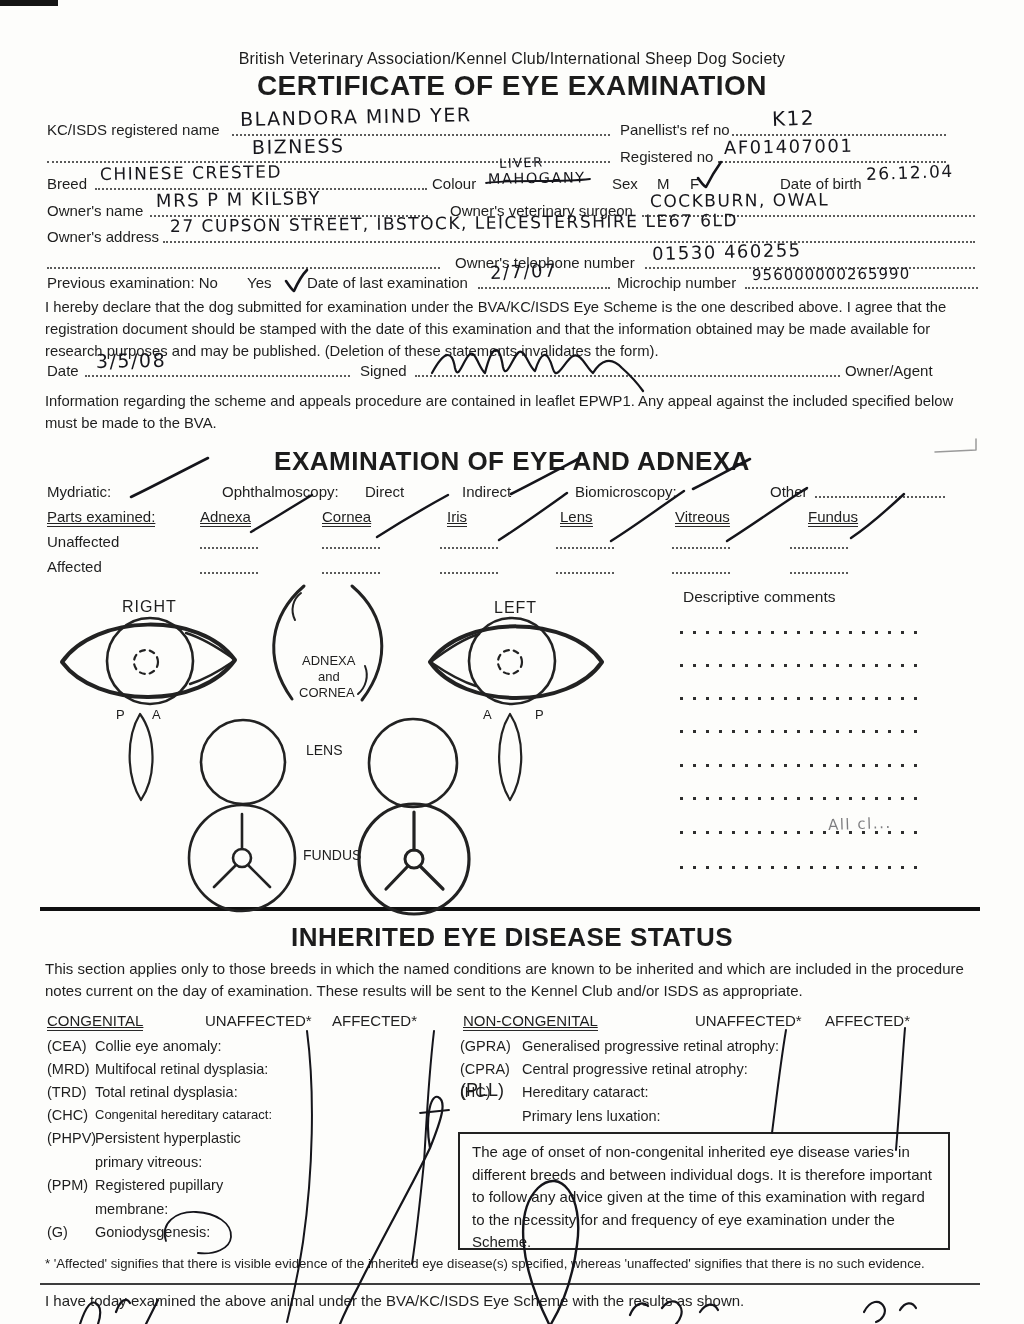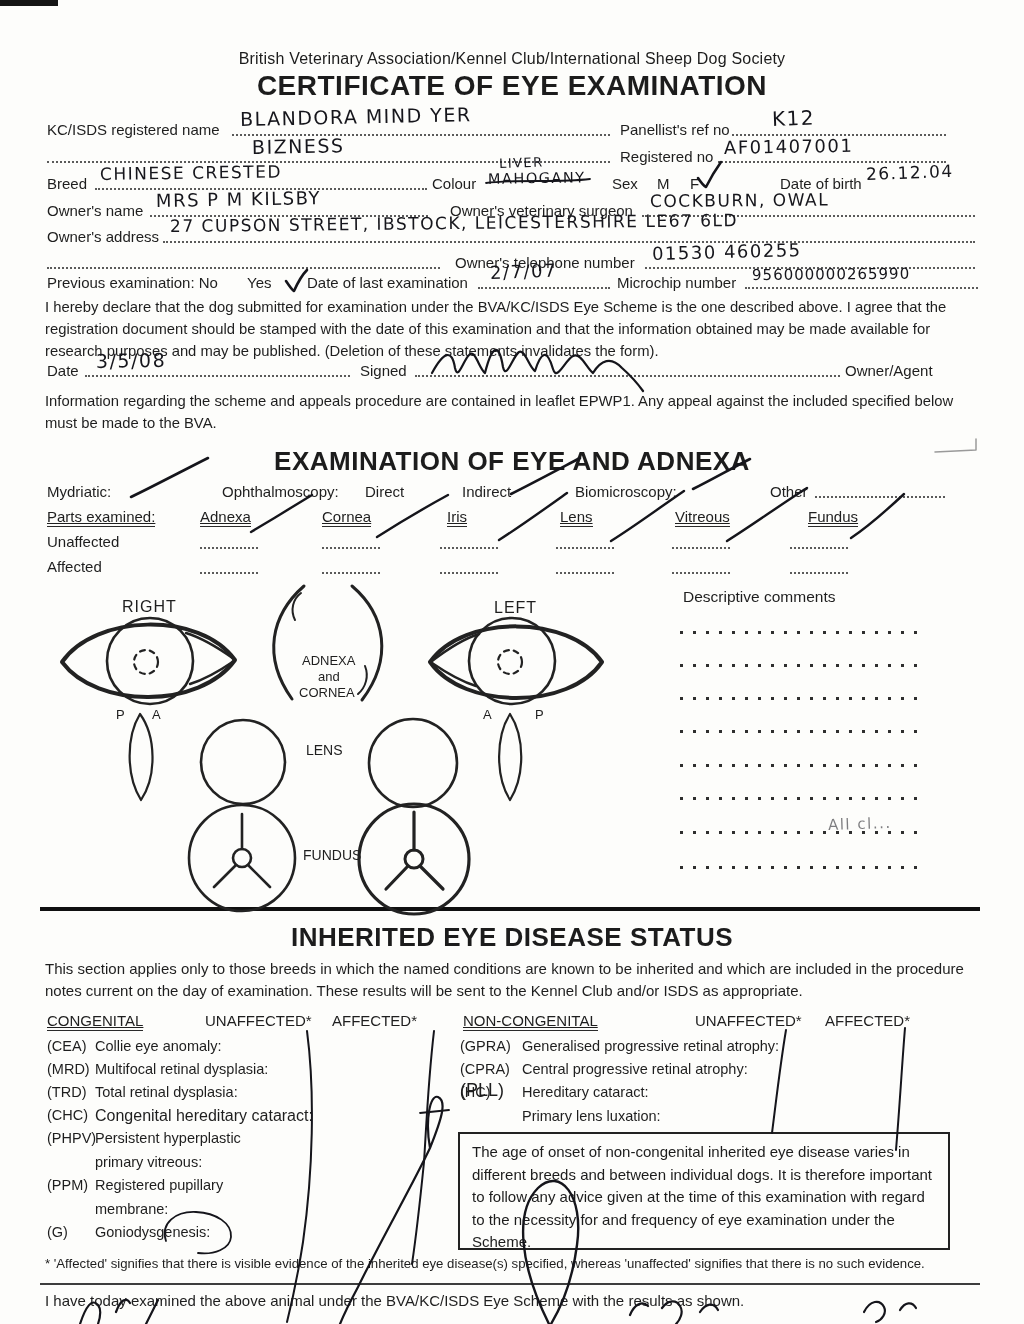--- a/index.html
+++ b/index.html
@@ -168,21 +168,21 @@
   <div class="lbl" style="left:695px;top:1012px">UNAFFECTED*</div>
   <div class="lbl" style="left:825px;top:1012px">AFFECTED*</div>
 
   <div class="lbl" style="left:47px;top:1038px;font-size:14.5px">(CEA)</div>
   <div class="lbl" style="left:95px;top:1038px;font-size:14.5px">Collie eye anomaly:</div>
   <div class="lbl" style="left:47px;top:1061px;font-size:14.5px">(MRD)</div>
   <div class="lbl" style="left:95px;top:1061px;font-size:14.5px">Multifocal retinal dysplasia:</div>
   <div class="lbl" style="left:47px;top:1084px;font-size:14.5px">(TRD)</div>
   <div class="lbl" style="left:95px;top:1084px;font-size:14.5px">Total retinal dysplasia:</div>
   <div class="lbl" style="left:47px;top:1107px;font-size:14.5px">(CHC)</div>
-  <div class="lbl" style="left:95px;top:1107px;font-size:16px">Congenital hereditary cataract:</div>
+  <div class="lbl" style="left:95px;top:1107px;font-size:13px">Congenital hereditary cataract:</div>
   <div class="lbl" style="left:47px;top:1130px;font-size:14.5px">(PHPV)</div>
   <div class="lbl" style="left:95px;top:1130px;font-size:14.5px">Persistent hyperplastic</div>
   <div class="lbl" style="left:95px;top:1154px;font-size:14.5px">primary vitreous:</div>
   <div class="lbl" style="left:47px;top:1177px;font-size:14.5px">(PPM)</div>
   <div class="lbl" style="left:95px;top:1177px;font-size:14.5px">Registered pupillary</div>
   <div class="lbl" style="left:95px;top:1201px;font-size:14.5px">membrane:</div>
   <div class="lbl" style="left:47px;top:1224px;font-size:14.5px">(G)</div>
   <div class="lbl" style="left:95px;top:1224px;font-size:14.5px">Goniodysgenesis:</div>
 
   <div class="lbl" style="left:460px;top:1038px;font-size:14.5px">(GPRA)</div>

